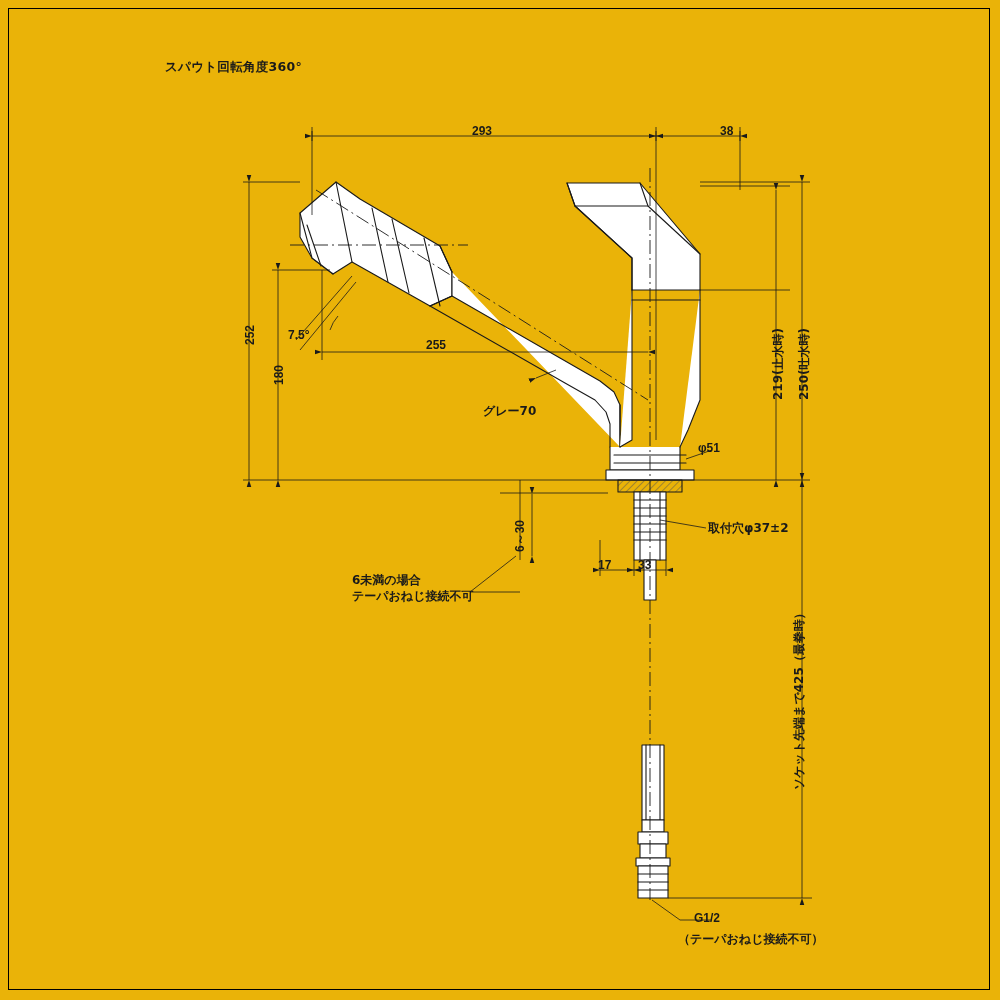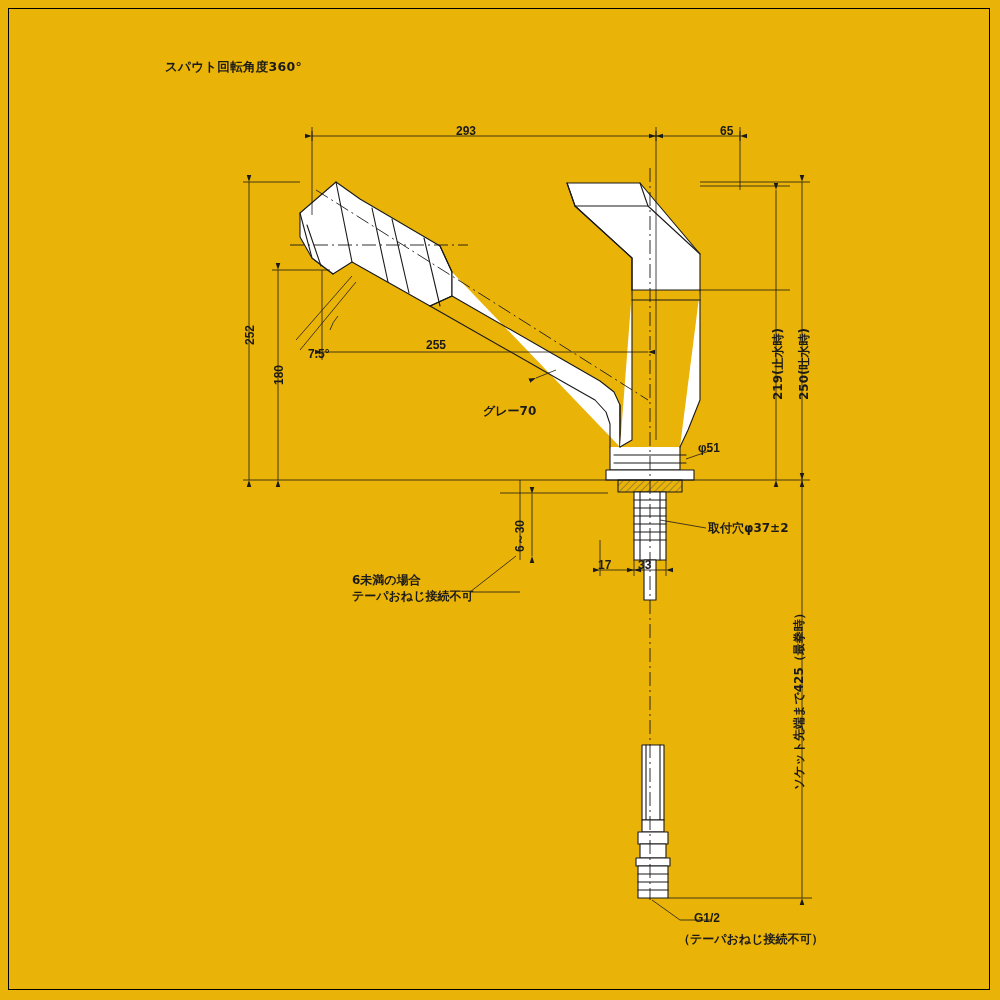--- a/index.html
+++ b/index.html
@@ -201,27 +201,27 @@
 
     <g stroke="#1a1a1a" stroke-width="0.8">
       <line x1="312" y1="131" x2="312" y2="141"></line>
       <line x1="656" y1="131" x2="656" y2="141"></line>
       <line x1="740" y1="131" x2="740" y2="141"></line>
     </g>
   </svg>
 
   <div class="lbl title jp" style="left:165px; top:59px;">スパウト回転角度360°</div>
 
-  <div class="lbl" style="left:456px; top:124px;">293</div>
-  <div class="lbl" style="left:720px; top:124px;">65</div>
+  <div class="lbl" style="left:472px; top:124px;">293</div>
+  <div class="lbl" style="left:720px; top:124px;">38</div>
 
   <div class="lbl v" style="left:243px; top:345px;">252</div>
   <div class="lbl v" style="left:272px; top:385px;">180</div>
 
-  <div class="lbl" style="left:288px; top:347px;margin-left:20px;">7.5°</div>
+  <div class="lbl" style="left:288px; top:328px;">7.5°</div>
   <div class="lbl" style="left:426px; top:338px;">255</div>
 
   <div class="lbl jp" style="left:483px; top:404px;">グレー70</div>
 
   <div class="lbl v jp" style="left:771px; top:400px;">219(止水時)</div>
   <div class="lbl v jp" style="left:797px; top:400px;">250(吐水時)</div>
 
   <div class="lbl" style="left:698px; top:441px;">φ51</div>
 
   <div class="lbl v" style="left:513px; top:552px;">6～30</div>

